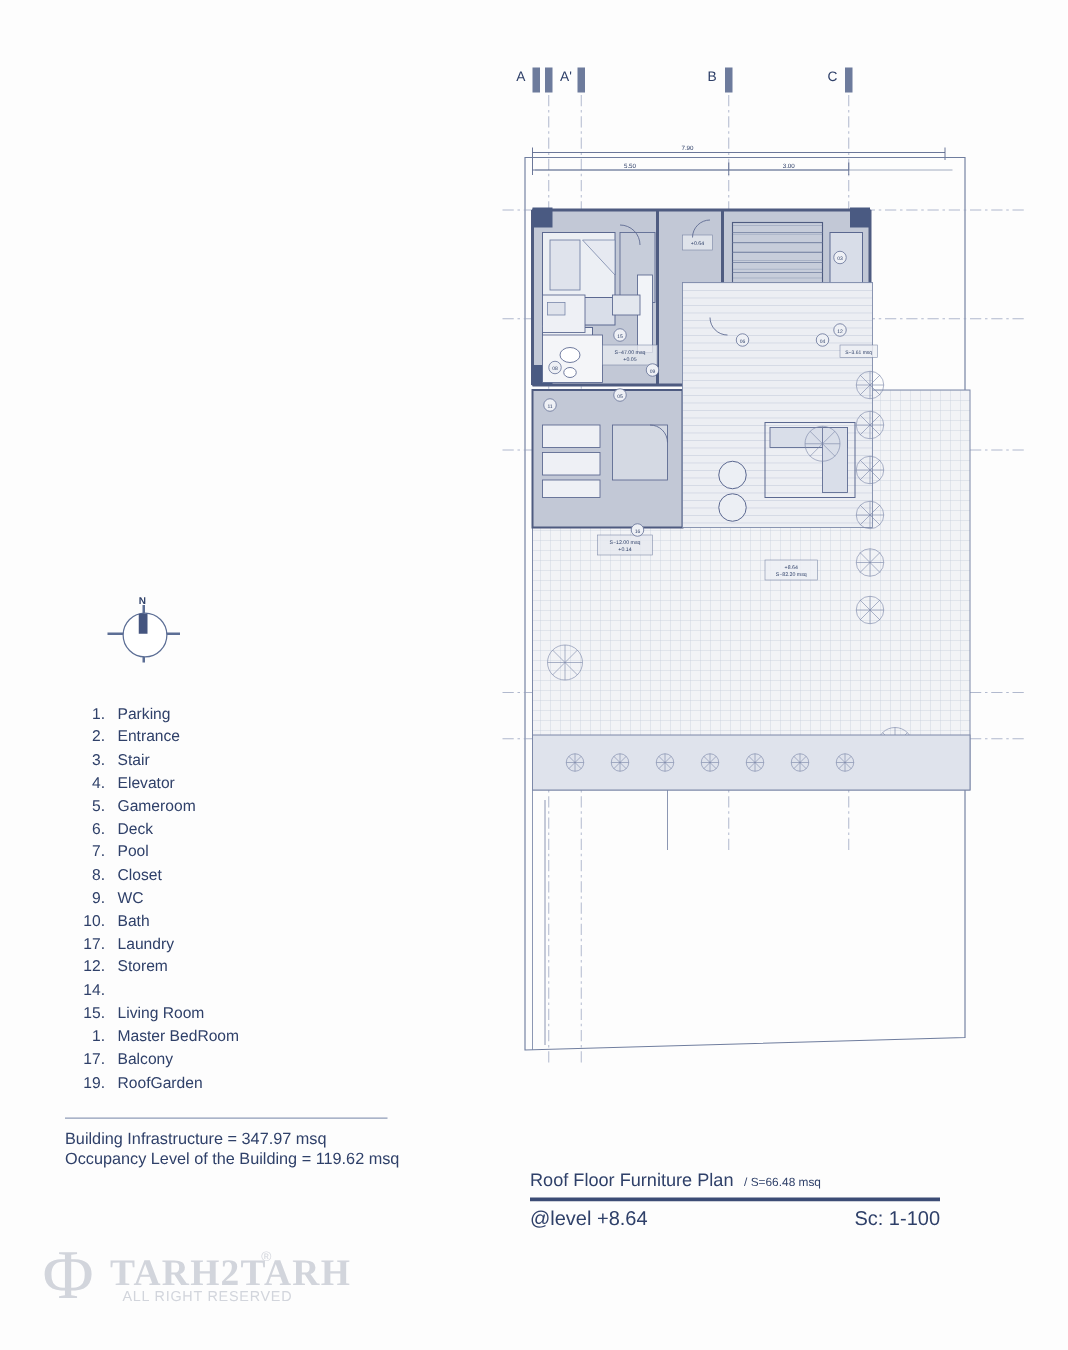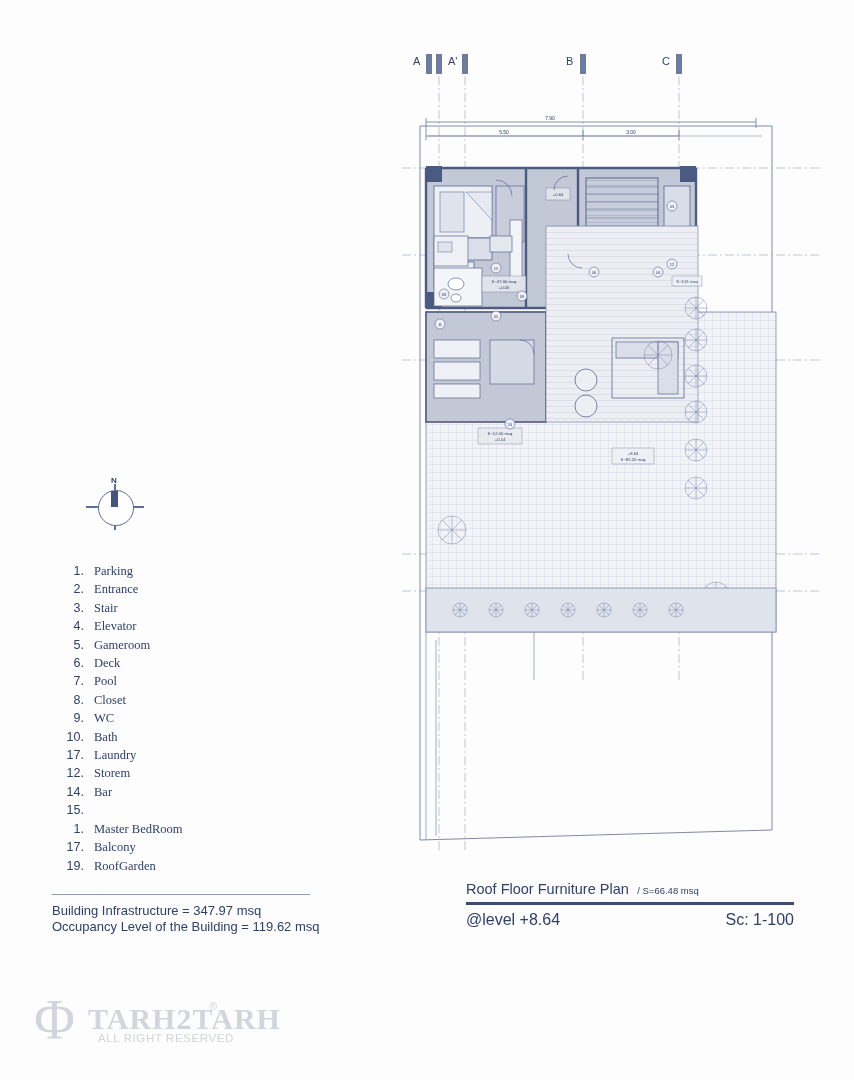--- a/index.html
+++ b/index.html
@@ -82,21 +82,21 @@
     display: flex;
     font-size: 12.5px;
     line-height: 18.4px;
     color: #2f4069;
   }
   .legend-num {
     width: 32px;
     text-align: right;
     padding-right: 10px;
   }
-  .legend-label { flex: 1; font-family: Liberation Serif, serif; }
+  .legend-label { flex: 1; }
 
   .legend-rule {
     position: absolute;
     left: 52px;
     top: 894px;
     width: 258px;
     height: 1px;
     background: #8f9cb8;
   }
   .areas {
@@ -151,23 +151,22 @@
     top: 44px;
     font-size: 11.5px;
     letter-spacing: 0.6px;
     color: #d2d5dc;
   }
 
   
   .title-block {
     position: absolute;
     left: 424px;
-    top: 880px;
+    top: 936px;
     width: 328px;
-    margin-left: 42px;
   }
   .title-main {
     font-size: 14.5px;
     color: #2f4069;
     display: inline-block;
   }
   .title-sub {
     font-size: 9.5px;
     color: #2f4069;
     display: inline-block;
@@ -254,24 +253,24 @@
       <div class="legend-row">
         <span class="legend-num">17.</span>
         <span class="legend-label">Laundry</span>
       </div>
       <div class="legend-row">
         <span class="legend-num">12.</span>
         <span class="legend-label">Storem</span>
       </div>
       <div class="legend-row">
         <span class="legend-num">14.</span>
-        <span class="legend-label">Bar</span>
       </div>
       <div class="legend-row">
         <span class="legend-num">15.</span>
+        <span class="legend-label">Living Room</span>
       </div>
       <div class="legend-row">
         <span class="legend-num">1.</span>
         <span class="legend-label">Master BedRoom</span>
       </div>
       <div class="legend-row">
         <span class="legend-num">17.</span>
         <span class="legend-label">Balcony</span>
       </div>
       <div class="legend-row">

